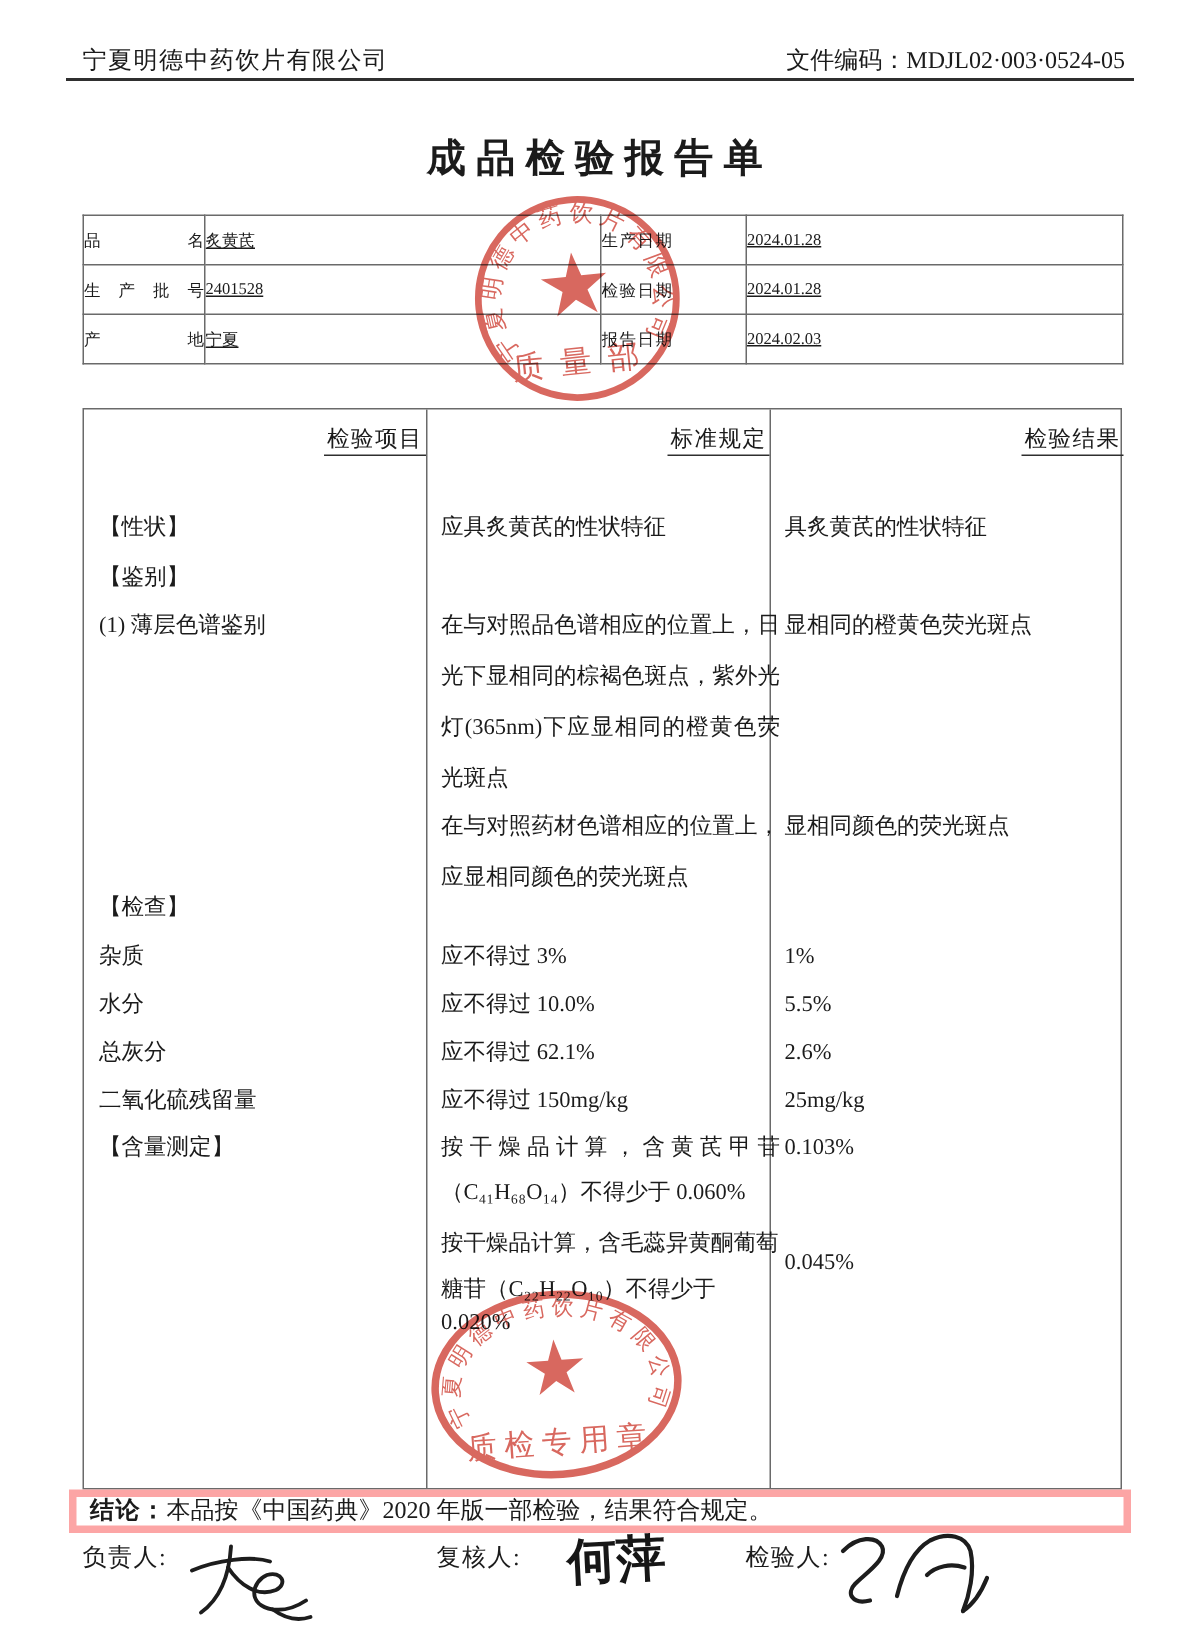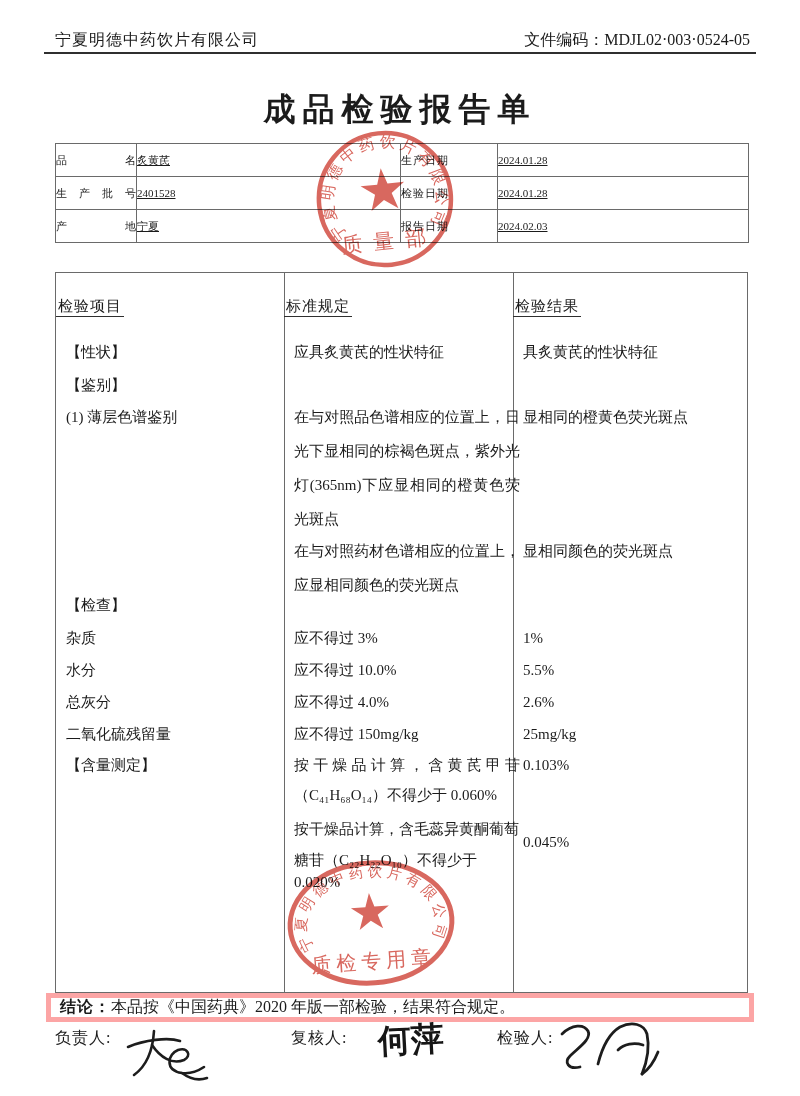--- a/index.html
+++ b/index.html
@@ -7,36 +7,36 @@
     position:relative;width:800px;height:1096px;background:#ffffff;
     font-family:"Liberation Serif","DejaVu Serif",serif;color:#1b1b1b;
     overflow:hidden;margin:0 auto;
   }
   
   .hdr-company{position:absolute;left:55px;top:30px;font-size:16px;letter-spacing:1px;}
   .hdr-code{position:absolute;right:50px;top:30px;font-size:16px;}
   .hdr-rule{position:absolute;left:44px;top:52px;width:712px;height:2px;background:#2f2f2f;}
   
   .title{position:absolute;left:0;top:88px;width:100%;text-align:center;
-         font-size:32px;font-weight:bold;letter-spacing:7px;}
+         font-size:26px;font-weight:bold;letter-spacing:7px;}
   
   table.info{position:absolute;left:55px;top:143px;width:693px;border-collapse:collapse;
              table-layout:fixed;font-size:11px;}
   table.info td{border:1px solid #6a6a6a;height:32px;padding:0;overflow:hidden;white-space:nowrap;}
   td.jlabel{text-align:justify;text-align-last:justify;padding:0 9px;}
   td.plain{padding-left:9px;}
   td.val{padding-left:13px;text-decoration:underline;}
   td.dlabel{padding-left:15px;letter-spacing:1px;}
   
   .maintbl{position:absolute;left:55px;top:272px;width:693px;height:721px;
            border:1px solid #6a6a6a;box-sizing:border-box;font-size:15px;}
   .vline{position:absolute;top:0;width:1px;height:719px;background:#6a6a6a;}
   .mcell{position:absolute;line-height:22px;}
   .mblock{position:absolute;line-height:34px;text-align:justify;}
-  .thead{position:absolute;top:24px;text-align:left;font-size:15px;}
+  .thead{position:absolute;top:10px;text-align:right;font-size:15px;}
   .thead span{border-bottom:1px solid #2e2e2e;padding:0 2px 2px 2px;letter-spacing:1px;}
   
   .conclusion{position:absolute;left:46px;top:993px;width:708px;height:29px;
               border:5px solid #fca5a5;box-sizing:border-box;display:flex;align-items:center;
               font-size:16px;padding-left:9px;}
   .conclusion b{letter-spacing:1px;}
   .sigrow{position:absolute;left:0;top:1028px;width:100%;font-size:16px;}
   .siglabel{position:absolute;letter-spacing:1px;text-align:center;}
   .signame{position:absolute;font-size:33px;font-weight:bold;transform:rotate(-3deg);
            font-family:"DejaVu Serif","Liberation Serif",serif;color:#161616;}
@@ -108,21 +108,21 @@
 
     <div class="mcell" style="left:10px;top:354px;width:215px">杂质</div>
     <div class="mcell" style="left:238px;top:354px;width:220px">应不得过 3%</div>
     <div class="mcell" style="left:467px;top:354px;width:220px">1%</div>
 
     <div class="mcell" style="left:10px;top:386px;width:215px">水分</div>
     <div class="mcell" style="left:238px;top:386px;width:220px">应不得过 10.0%</div>
     <div class="mcell" style="left:467px;top:386px;width:220px">5.5%</div>
 
     <div class="mcell" style="left:10px;top:418px;width:215px">总灰分</div>
-    <div class="mcell" style="left:238px;top:418px;width:220px">应不得过 4.0%</div>
+    <div class="mcell" style="left:238px;top:418px;width:220px">应不得过 62.1%</div>
     <div class="mcell" style="left:467px;top:418px;width:220px">2.6%</div>
 
     <div class="mcell" style="left:10px;top:450px;width:215px">二氧化硫残留量</div>
     <div class="mcell" style="left:238px;top:450px;width:220px">应不得过 150mg/kg</div>
     <div class="mcell" style="left:467px;top:450px;width:220px">25mg/kg</div>
 
     <div class="mcell" style="left:10px;top:481px;width:215px">【含量测定】</div>
     <div class="mcell" style="left:238px;top:481px;width:226px;text-align:justify;text-align-last:justify">按干燥品计算，含黄芪甲苷</div>
     <div class="mcell" style="left:238px;top:511px;width:226px">（C₄₁H₆₈O₁₄）不得少于 0.060%</div>
     <div class="mcell" style="left:467px;top:481px;width:220px">0.103%</div>

